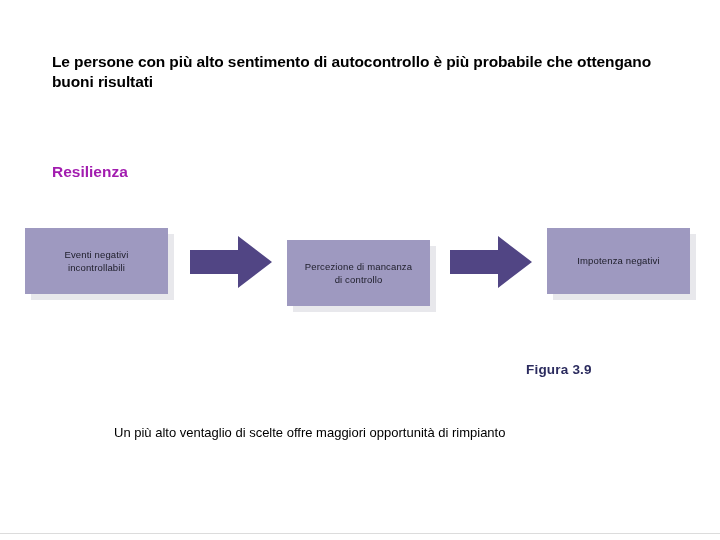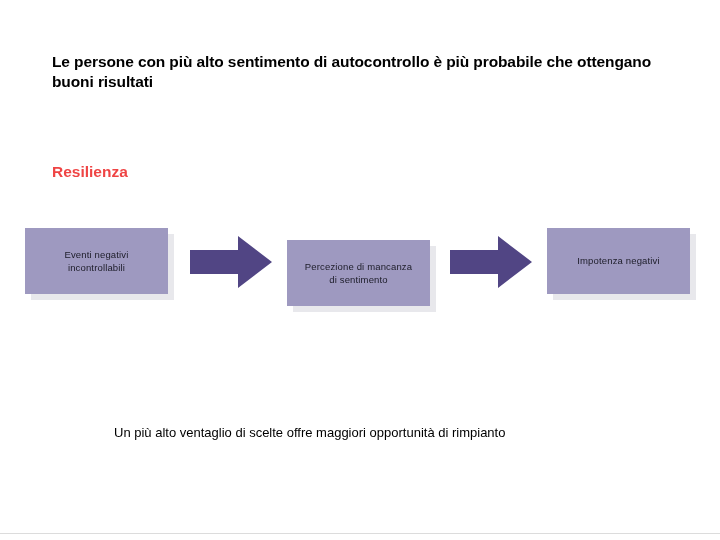--- a/index.html
+++ b/index.html
@@ -35,21 +35,21 @@
     margin-top: 21px;
   }
 
   
   .section-heading {
     position: absolute;
     left: 52px;
     top: 163px;
     font-size: 15.5px;
     font-weight: bold;
-    color: #ef4444;
+    color: #a21caf;
   }
 
   
   .flow {
     position: absolute;
     left: 0;
     top: 0;
     width: 720px;
     height: 540px;
     pointer-events: none;
@@ -185,21 +185,21 @@
       <svg width="82" height="52" viewBox="0 0 82 52" aria-hidden="true">
         <polygon points="0,14 48,14 48,0 82,26 48,52 48,38 0,38" fill="#514584"></polygon>
       </svg>
     </div>
 
     <div class="flow-node" id="node-2">
       <div class="shadow"></div>
       <div class="face">
         <div class="label">
           <span>Percezione di mancanza</span><br>
-          <span>di sentimento</span>
+          <span>di controllo</span>
         </div>
       </div>
     </div>
 
     <div class="flow-arrow" id="arrow-2">
       <svg width="82" height="52" viewBox="0 0 82 52" aria-hidden="true">
         <polygon points="0,14 48,14 48,0 82,26 48,52 48,38 0,38" fill="#514584"></polygon>
       </svg>
     </div>
 
@@ -210,17 +210,18 @@
           <span>Impotenza negativi</span>
         </div>
       </div>
     </div>
 
   </div>
 
   <div class="bottom-note">Un più alto ventaglio di scelte offre maggiori opportunità di rimpianto</div>
 
   <div class="figure-caption">
+    <div class="fig-number">Figura 3.9</div>
   </div>
 
   <div class="bottom-rule"></div>
 
 </div>
 
 </body></html>

